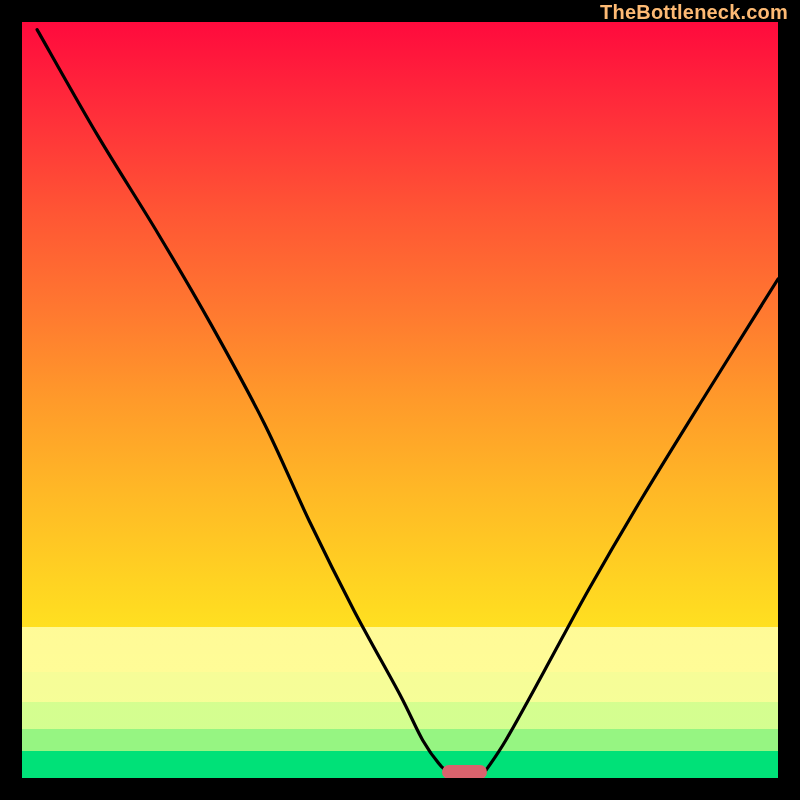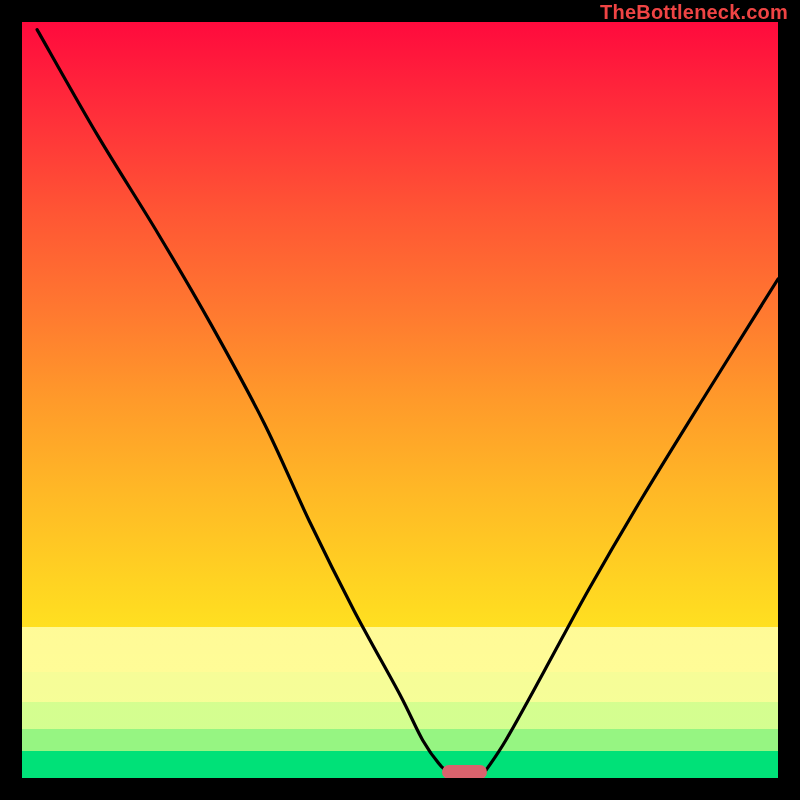--- a/index.html
+++ b/index.html
@@ -14,21 +14,21 @@
   .frame {
     position: relative;
     width: 800px;
     height: 800px;
     background: #000;
   }
   .watermark {
     position: absolute;
     top: 1px;
     right: 12px;
-    color: #ef4444;
+    color: #fdba74;
     font-size: 20px;
     font-weight: bold;
     letter-spacing: 0.2px;
     z-index: 3;
     user-select: none;
   }
   .plot {
     position: absolute;
     left: 22px;
     top: 22px;

